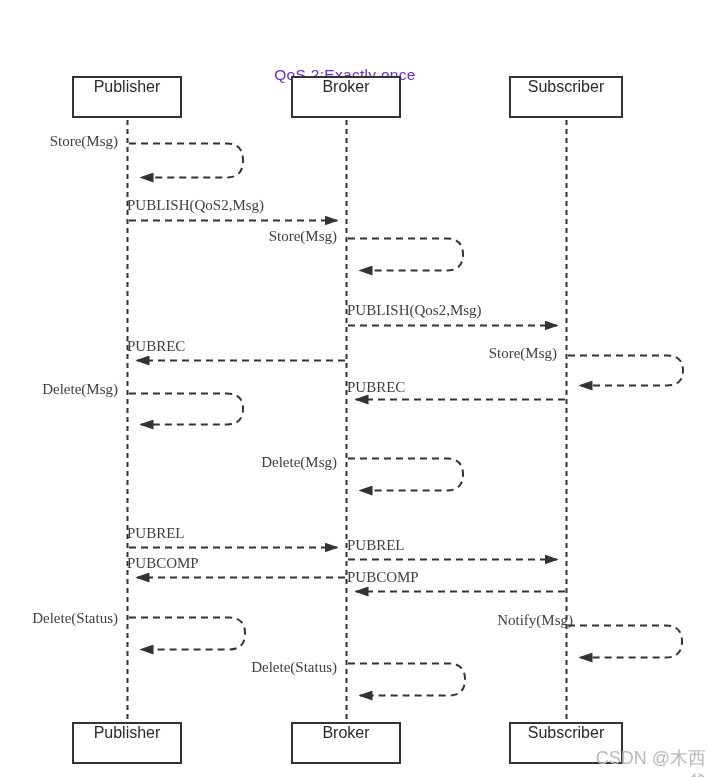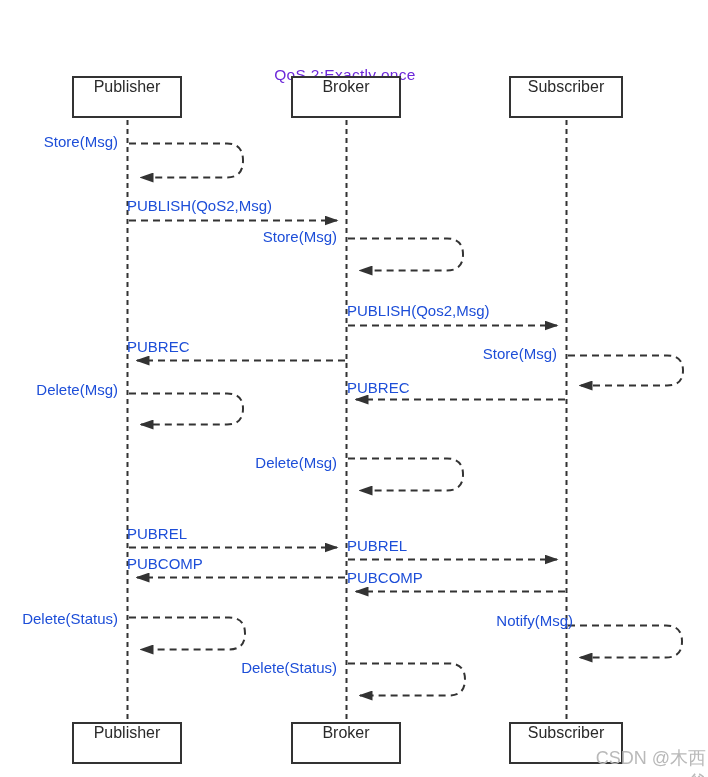--- a/index.html
+++ b/index.html
@@ -11,21 +11,21 @@
   .title{
     position:absolute;left:0;top:18px;width:690px;text-align:center;
     font-size:15.5px;color:#6d28d9;letter-spacing:0.3px;margin-top:48px;
   }
   .actor-box{
     position:absolute;height:38px;border:2px solid #333333;background:#ffffff;
     display:flex;align-items:flex-start;justify-content:center;
     font-size:16px;color:#2a2a2a;
   }
   .label{
-    position:absolute;font-size:15px;color:#1d4ed8;white-space:nowrap;
+    position:absolute;font-size:15px;color:#404040;white-space:nowrap;font-family:Liberation Serif, serif;
   }
   .r{text-align:right;}
   .c{}
   .watermark{
     position:absolute;left:588px;top:746px;width:118px;text-align:right;
     font-size:18px;color:#b9b9b9;
   }
 </style>
 </head>
 <body>

